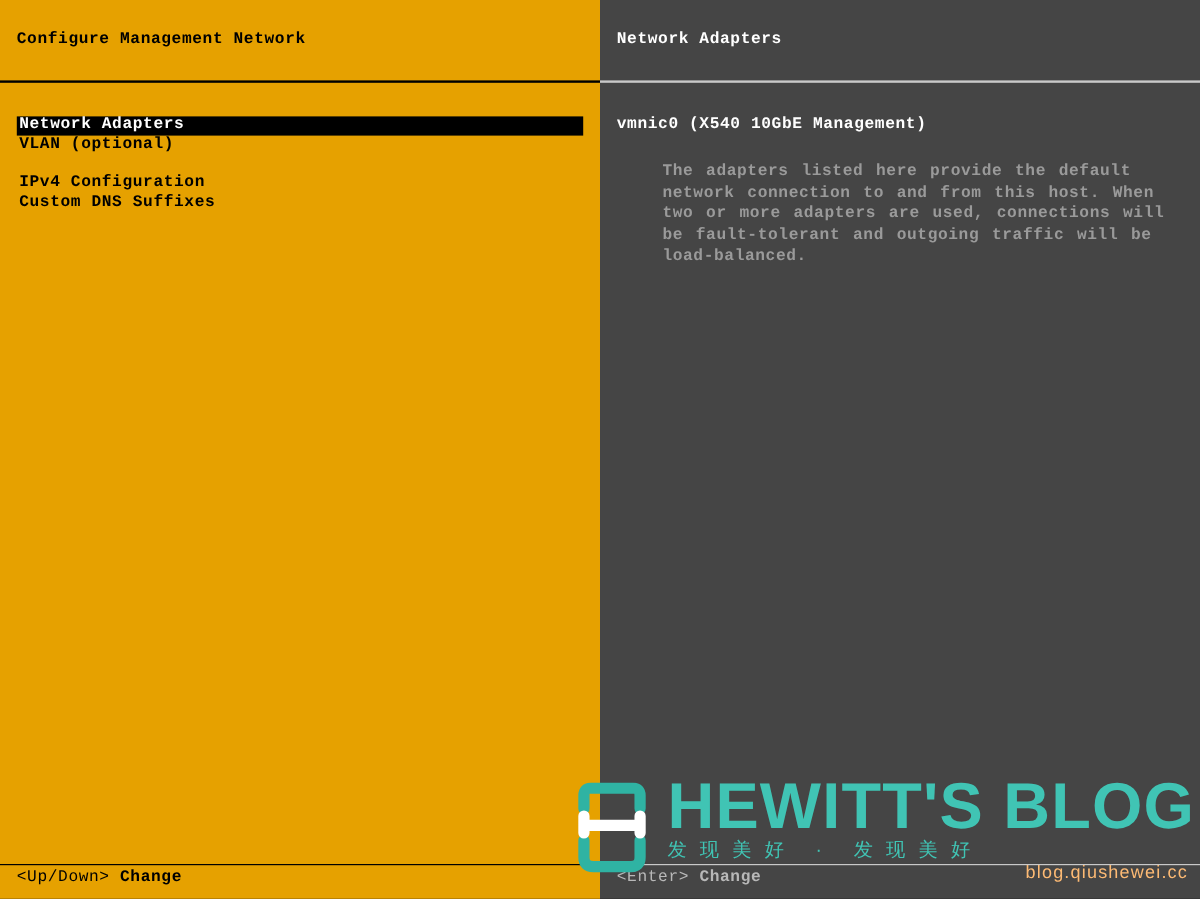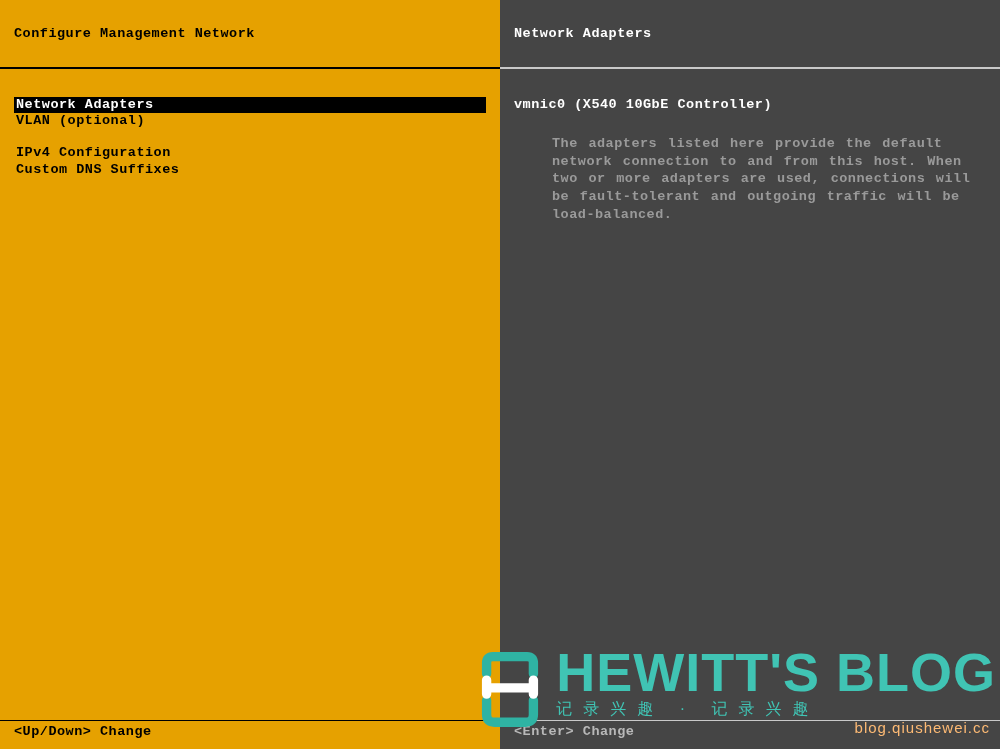--- a/index.html
+++ b/index.html
@@ -97,21 +97,21 @@
       margin-left: 38px;
     }
     .footer {
       position: absolute;
       bottom: 9px;
       left: 14px;
       right: 14px;
       line-height: 1.2;
     }
     .footer-key {
-      font-weight: bold;
+      font-weight: normal;
     }
     .left-panel .footer {
       color: #000;
     }
     .right-panel .footer {
       color: #b8b8b8;
     }
     .footer-line-left {
       position: absolute;
       bottom: 28px;
@@ -191,21 +191,21 @@
       <div class="menu-item">Custom DNS Suffixes</div>
     </div>
     <div class="footer-line-left"></div>
     <div class="footer"><span class="footer-key">&lt;Up/Down&gt;</span><span> Change</span></div>
   </div>
 
   <div class="right-panel">
     <div class="panel-title">Network Adapters</div>
     <div class="title-underline-right"></div>
     <div class="detail-area">
-      <div class="detail-line">vmnic0 (X540 10GbE Controller)</div>
+      <div class="detail-line">vmnic0 (X540 10GbE Management)</div>
       <div class="detail-desc">The adapters listed here provide the default network connection to and from this host. When two or more adapters are used, connections will be fault-tolerant and outgoing traffic will be load-balanced.</div>
     </div>
     <div class="footer-line-right"></div>
     <div class="footer"><span class="footer-key">&lt;Enter&gt;</span><span> Change</span></div>
   </div>
 </div>
 
 <div class="watermark">
   <svg class="wm-logo" viewBox="0 0 100 100">
     <path d="M 20 28 
@@ -217,16 +217,16 @@
     <path d="M 20 62
              L 20 80
              Q 20 90 30 90
              L 70 90
              Q 80 90 80 80
              L 80 62" fill="none" stroke="#2fb3a3" stroke-width="12" stroke-linecap="round"></path>
     <path d="M 20 36 L 20 54 M 80 36 L 80 54 M 20 46 L 80 46" fill="none" stroke="#ffffff" stroke-width="12" stroke-linecap="round"></path>
   </svg>
   <div class="wm-text">
     <div class="wm-title">HEWITT'S BLOG</div>
-    <div class="wm-sub1">记录兴趣 · 记录兴趣</div>
+    <div class="wm-sub1">发现美好 · 发现美好</div>
     <div class="wm-sub2">blog.qiushewei.cc</div>
   </div>
 </div>
 
 </body></html>

